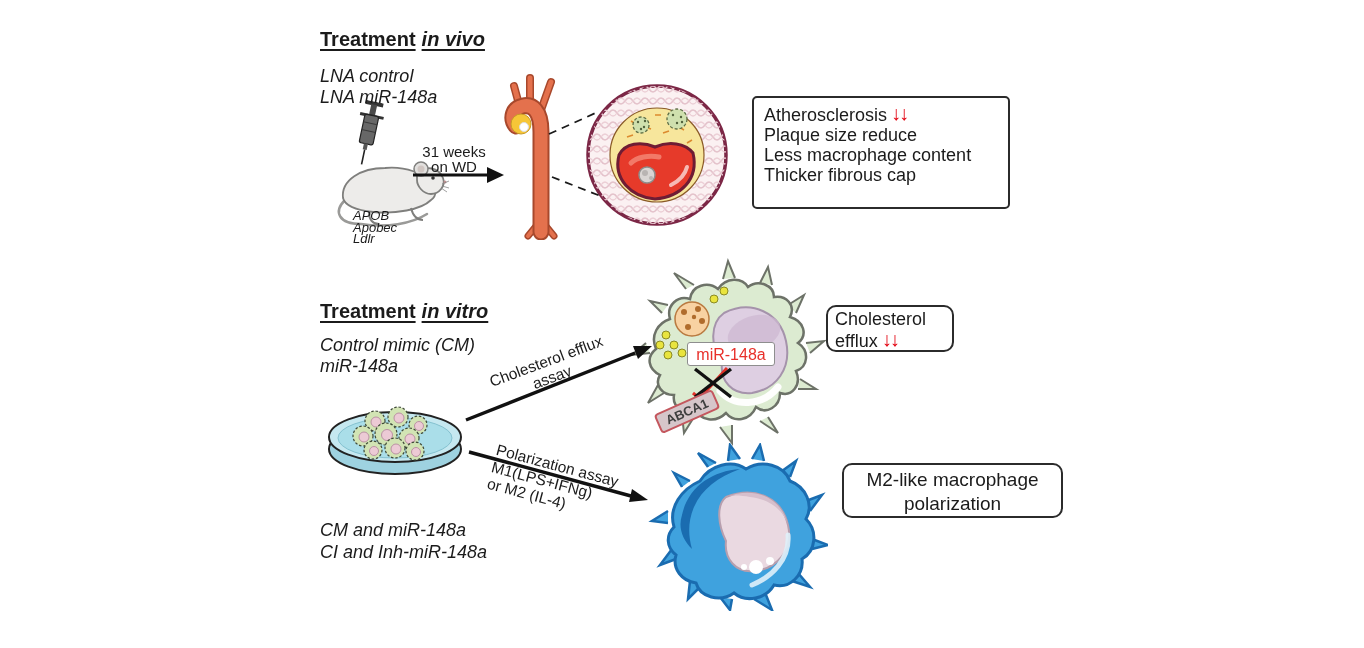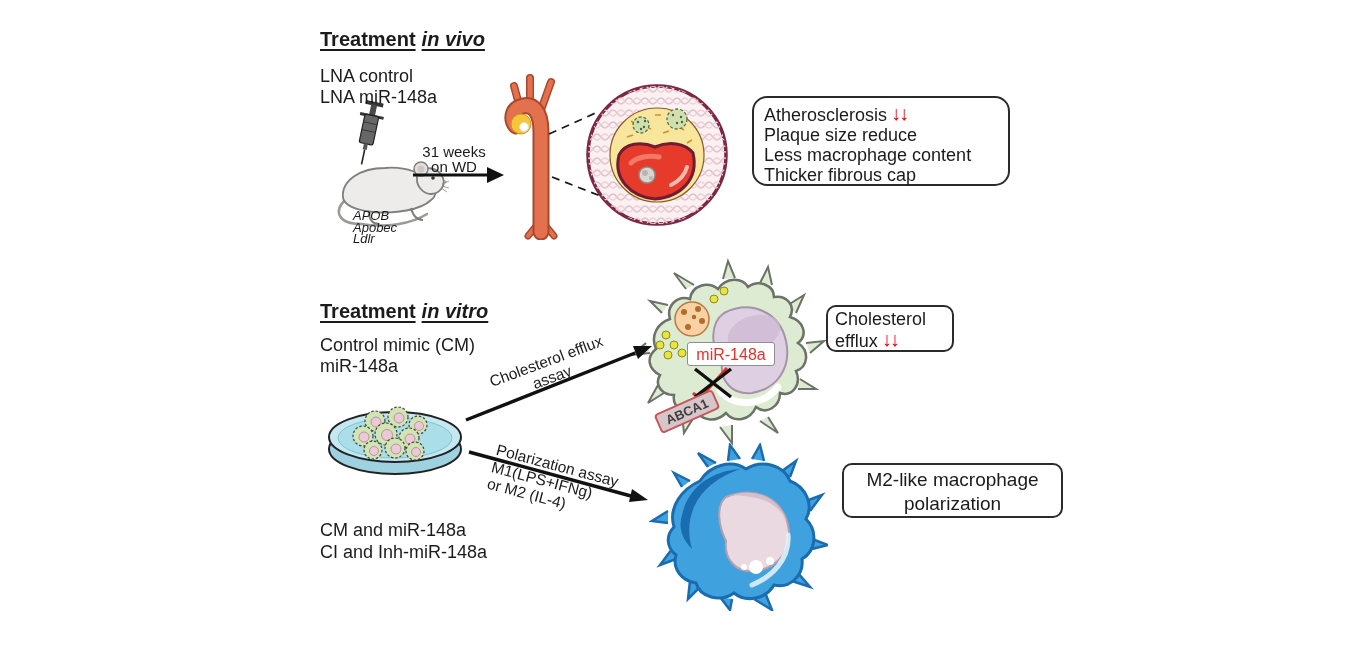--- a/index.html
+++ b/index.html
@@ -3,25 +3,25 @@
 <meta charset="utf-8">
 <style>
   html,body{margin:0;padding:0;background:#fff;}
   .canvas{position:relative;width:1364px;height:648px;background:#ffffff;
           font-family:"Liberation Sans",sans-serif;color:#1b1b1b;overflow:hidden;}
   .abs{position:absolute;}
   .sec-title{font-size:20px;font-weight:bold;text-decoration:underline;
              text-decoration-thickness:2px;text-underline-offset:3px;white-space:nowrap;}
   .sec-title .it{font-style:italic;margin-left:6px;}
   .t18{font-size:18px;line-height:21px;white-space:nowrap;}
-  .t18 div{white-space:nowrap;}
+  .t18 div{white-space:nowrap;font-style:italic;}
   .genotype{font-size:13px;font-style:italic;line-height:11.5px;}
   .timeline{font-size:15px;line-height:15px;text-align:center;}
   .box{border:2px solid #2b2b2b;border-radius:12px;background:#fff;box-sizing:border-box;}
-  .athero-box{width:258px;height:90px;border-radius:15px;padding:6px 0 0 10px;font-size:18px;line-height:20px;}
+  .athero-box{width:258px;height:113px;border-radius:5px;padding:6px 0 0 10px;font-size:18px;line-height:20px;}
   .efflux-box{width:128px;height:47px;border-radius:10px;padding:2px 12px 0 7px;font-size:18px;line-height:21px;}
   .m2-box{width:221px;height:55px;border-radius:10px;padding-top:3px;font-size:19px;line-height:24px;text-align:center;}
   .red-arrows{color:#e30613;font-weight:bold;font-size:20px;letter-spacing:-2px;margin-left:4px;position:relative;top:-1px;}
   .rot-label{font-size:15.5px;line-height:17px;transform-origin:center;}
   .mir-tag{width:88px;height:24px;background:#fff;border:1.5px solid #8e8e8e;border-radius:3px;
            color:#e8302a;font-size:16px;line-height:23px;text-align:center;box-sizing:border-box;z-index:10;}
   .abca1-tag{width:64px;height:21px;background:#d6c6ca;border:2px solid #c4575e;border-radius:4px;
              color:#3f3f3f;font-weight:bold;font-size:13px;line-height:18px;text-align:center;
              box-sizing:border-box;transform:rotate(-24deg);transform-origin:center;z-index:10;}
   svg{display:block;}

